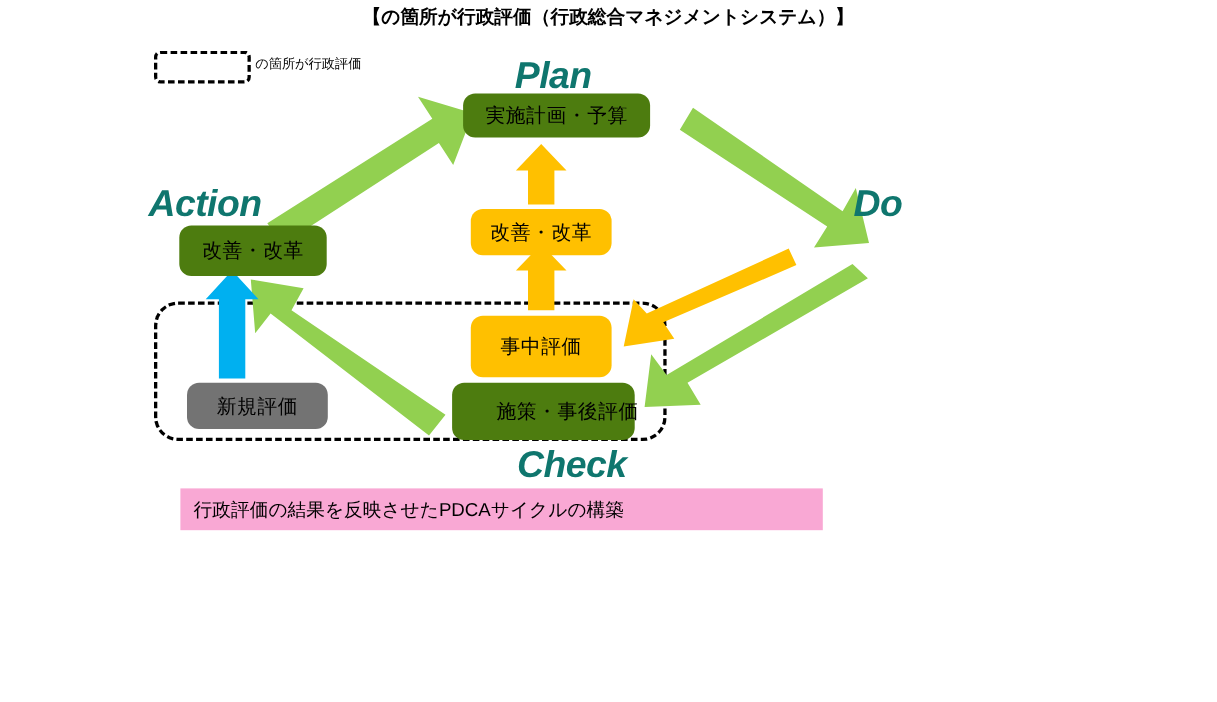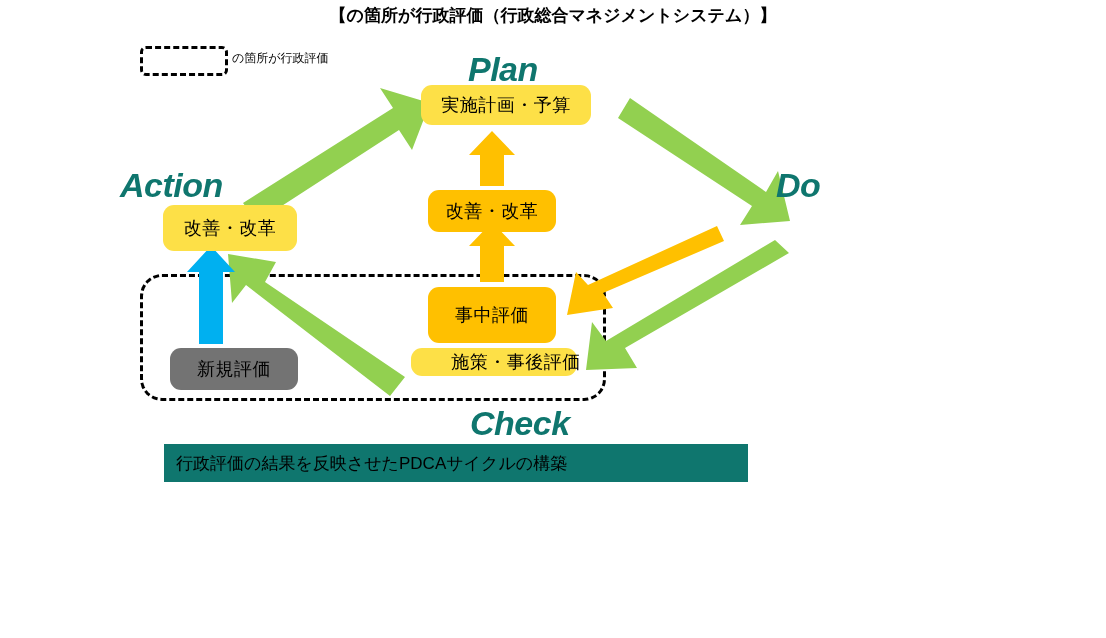--- a/index.html
+++ b/index.html
@@ -58,54 +58,54 @@
   
   .phase-label {
     font-style: italic;
     font-weight: bold;
     color: #0f766e;
     font-size: 34px;
     white-space: nowrap;
     letter-spacing: -0.5px;
   }
   #label-plan   { left: 468px; top: 50px; }
-  #label-action { left: 120px; top: 166px; }
+  #label-action { left: 135px; top: 166px; }
   #label-do     { left: 776px; top: 166px; }
   #label-check  { left: 470px; top: 404px; }
 
   
   .node {
     border-radius: 11px;
     display: flex;
     align-items: center;
     justify-content: center;
     color: #000000;
     font-size: 18px;
     font-weight: normal;
     white-space: nowrap;
     letter-spacing: 0.5px;
     box-sizing: border-box;
   }
-  .green  { background: #fde047; }
+  .green  { background: #4d7c0f; }
   .orange { background: #ffc000; }
   .blue   { background: #737373; }
 
   #node-plan        { left: 421px; top: 85px;  width: 170px; height: 40px; }
   #node-action      { left: 163px; top: 205px; width: 134px; height: 46px; }
   #node-do          { left: 740px; top: 205px; width: 124px; height: 46px; }
   #node-kaizen-mid  { left: 428px; top: 190px; width: 128px; height: 42px; }
   #node-jichu       { left: 428px; top: 287px; width: 128px; height: 56px; }
   #node-shinki      { left: 170px; top: 348px; width: 128px; height: 42px; }
-  #node-shisaku     { left: 411px; top: 348px; width: 166px; height: 28px; padding-left: 44px; }
+  #node-shisaku     { left: 411px; top: 348px; width: 166px; height: 52px; padding-left: 44px; }
 
   
   #banner {
     left: 164px; top: 444px;
     width: 584px; height: 38px;
-    background: #0f766e;
+    background: #f9a8d4;
     display: flex;
     align-items: center;
   }
   #banner-text {
     margin-left: 12px;
     font-size: 17px;
     color: #000000;
     white-space: nowrap;
   }
 

